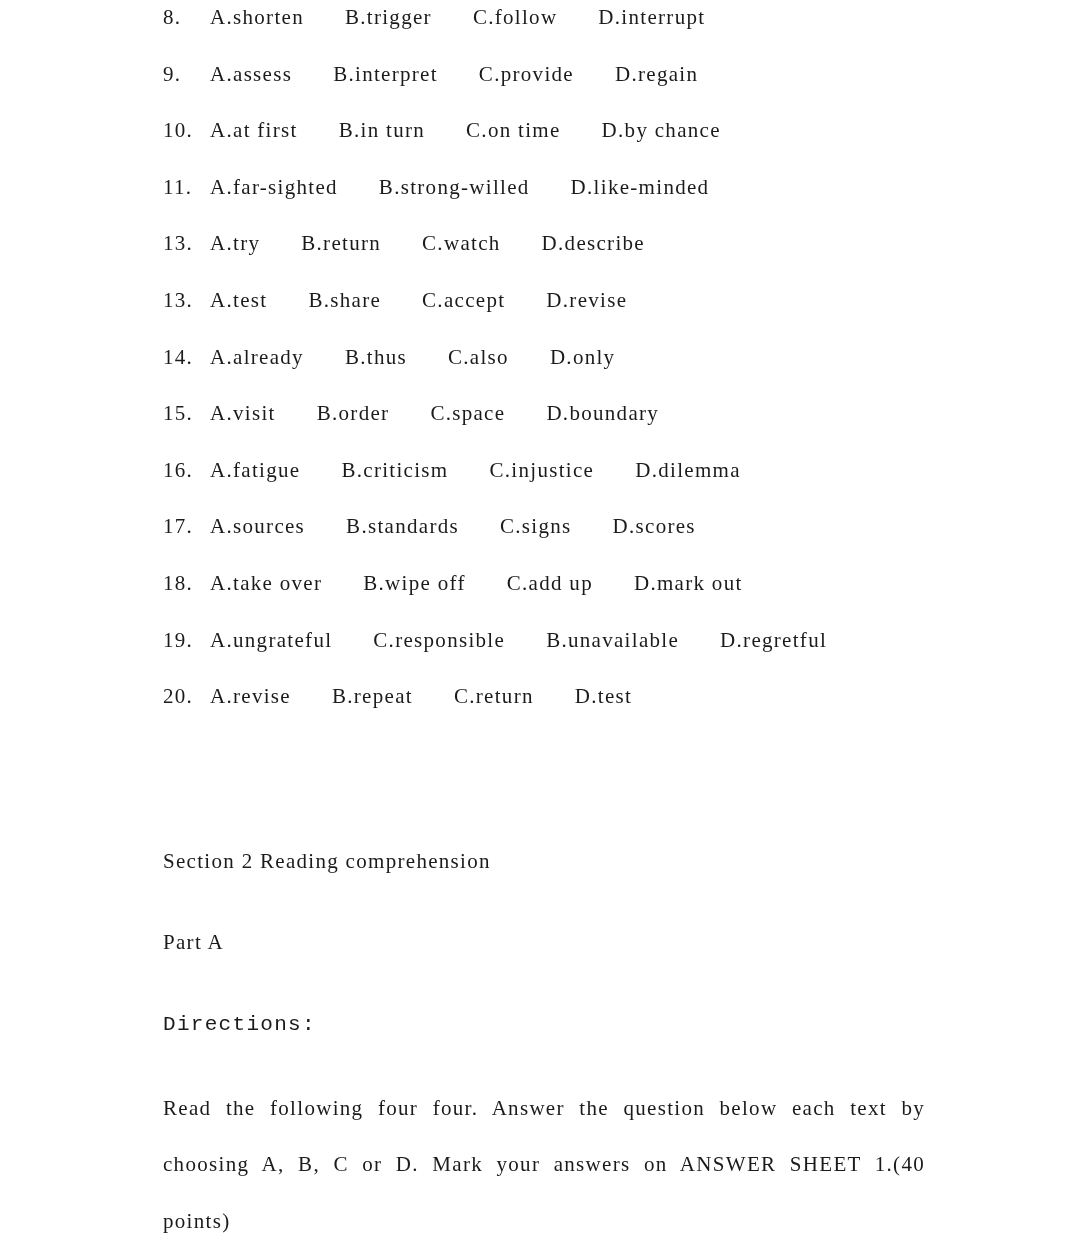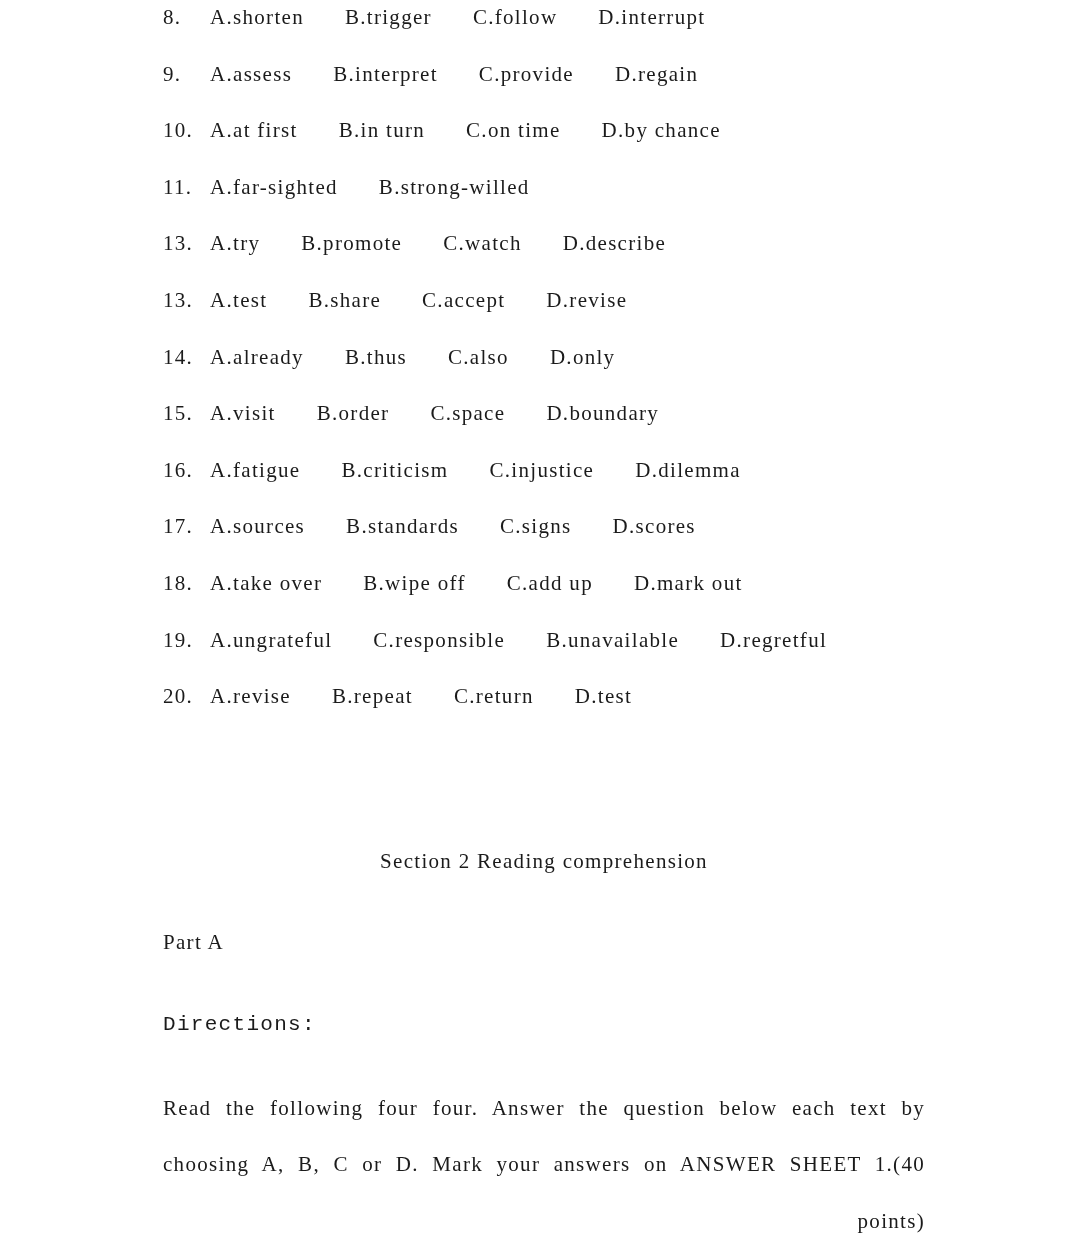--- a/index.html
+++ b/index.html
@@ -35,21 +35,20 @@
   .q-num {
     flex: 0 0 47px;
   }
   .q-opt + .q-opt {
     margin-left: 41px;
   }
   .section-title {
     margin-top: 108px;
     height: 56.6px;
     line-height: 56.6px;
-    text-align: center;
   }
   .part-label {
     margin-top: 25px;
     height: 56.6px;
     line-height: 56.6px;
   }
   .directions-label {
     margin-top: 26px;
     height: 56.6px;
     line-height: 56.6px;
@@ -61,21 +60,21 @@
   .jline {
     height: 56.6px;
     line-height: 56.6px;
     white-space: nowrap;
     text-align: justify;
     text-align-last: justify;
   }
   .jline-last {
     height: 56.6px;
     line-height: 56.6px;
-    text-align: right;
+    text-align: left;
   }
 </style>
 </head>
 <body>
 
 <div class="content">
 
   <div class="questions">
 
     <div class="q-row">
@@ -99,26 +98,27 @@
       <span class="q-opt">A.at first</span>
       <span class="q-opt">B.in turn</span>
       <span class="q-opt">C.on time</span>
       <span class="q-opt">D.by chance</span>
     </div>
 
     <div class="q-row">
       <span class="q-num">11.</span>
       <span class="q-opt">A.far-sighted</span>
       <span class="q-opt">B.strong-willed</span>
+      <span class="q-opt">D.like-minded</span>
     </div>
 
     <div class="q-row">
       <span class="q-num">13.</span>
       <span class="q-opt">A.try</span>
-      <span class="q-opt">B.promote</span>
+      <span class="q-opt">B.return</span>
       <span class="q-opt">C.watch</span>
       <span class="q-opt">D.describe</span>
     </div>
 
     <div class="q-row">
       <span class="q-num">13.</span>
       <span class="q-opt">A.test</span>
       <span class="q-opt">B.share</span>
       <span class="q-opt">C.accept</span>
       <span class="q-opt">D.revise</span>

